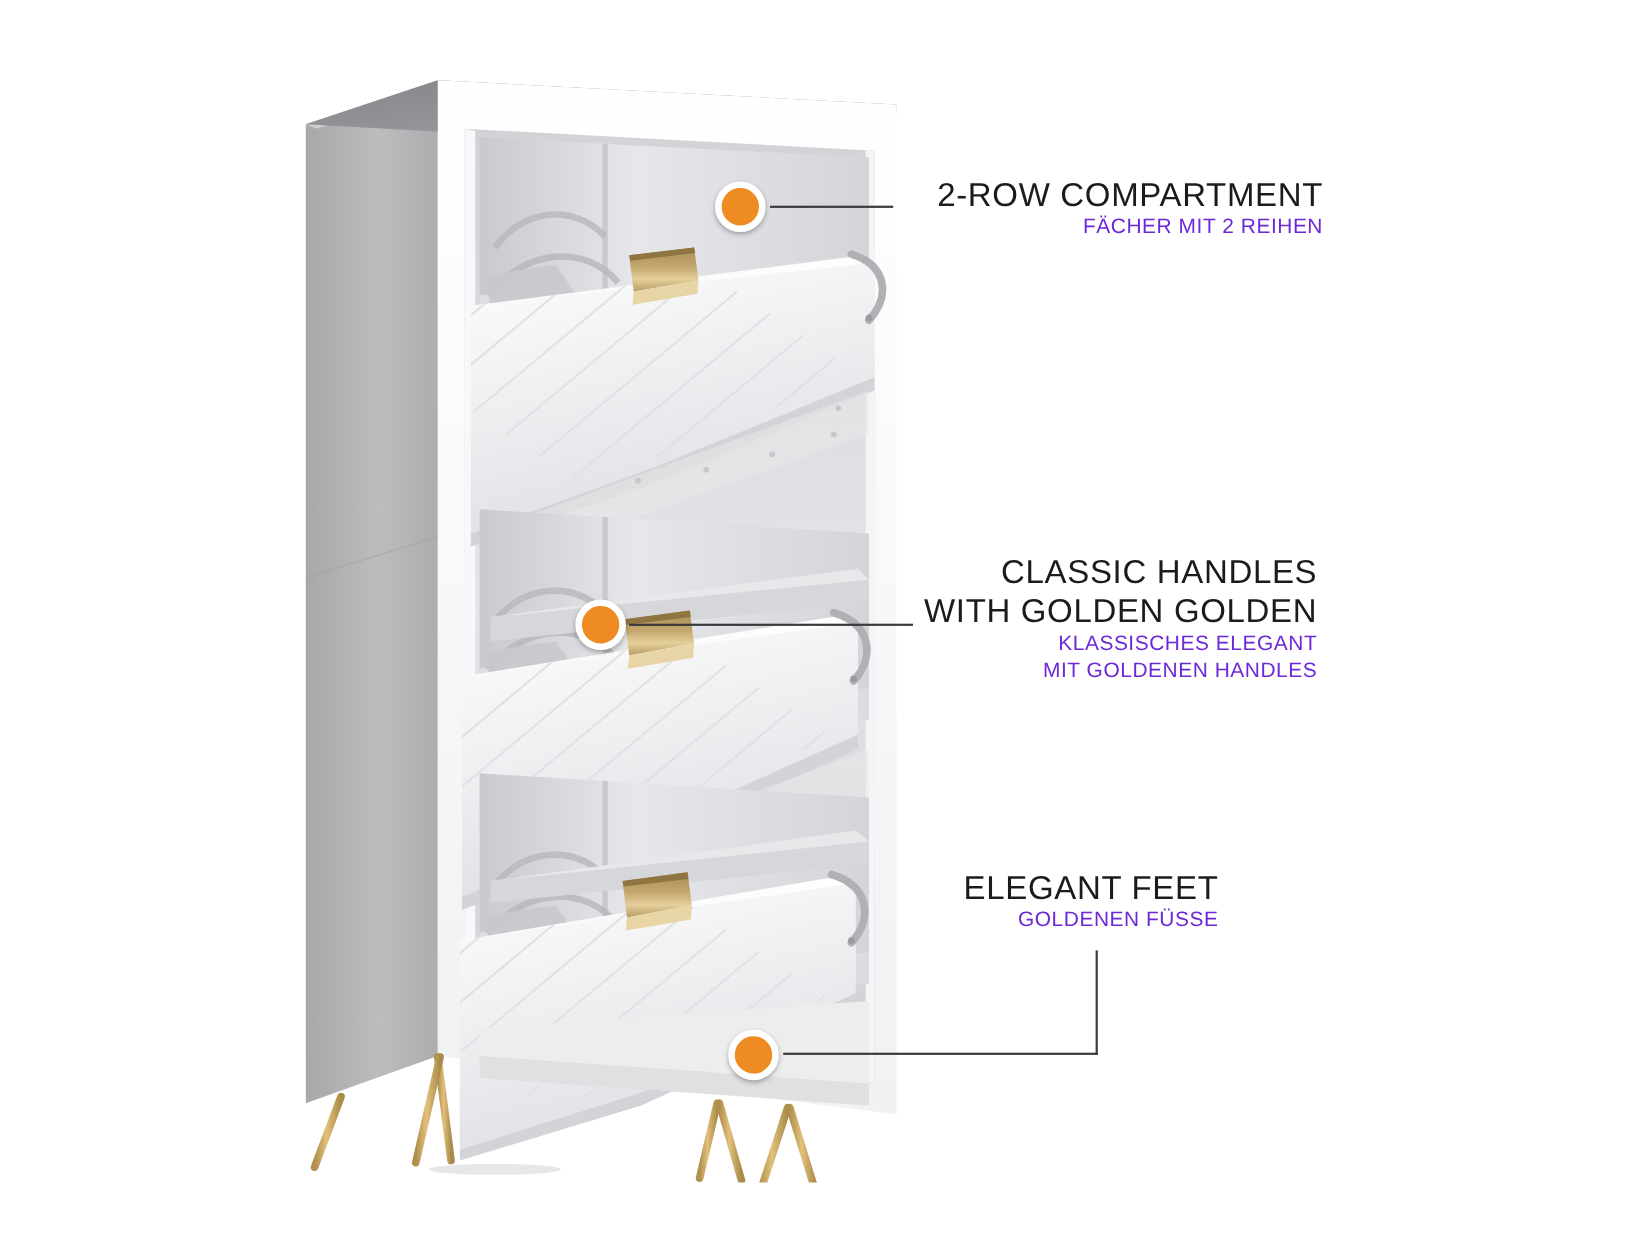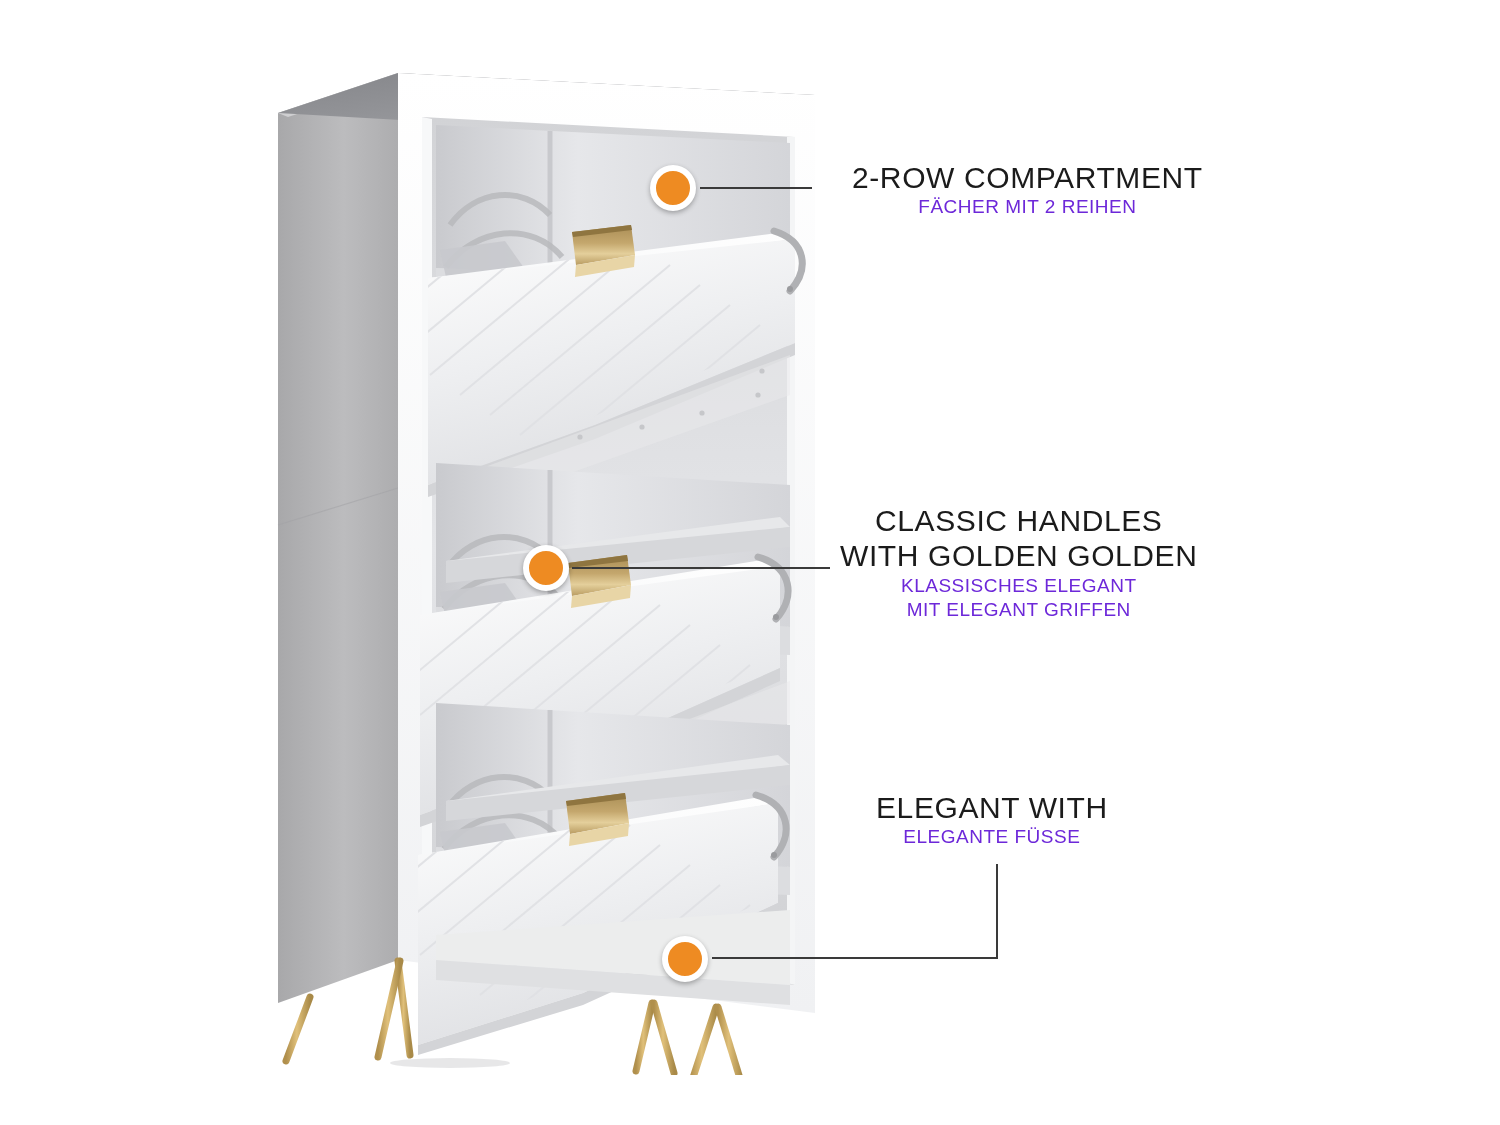--- a/index.html
+++ b/index.html
@@ -5,21 +5,21 @@
   html,body{margin:0;padding:0;}
   body{
     width:1500px;height:1125px;
     background:#ffffff;
     font-family:"Liberation Sans","DejaVu Sans",sans-serif;
     overflow:hidden;position:relative;
   }
   #stage{position:absolute;inset:0;}
 
   
-  .callout{position:absolute;text-align:center;color:#1b1b1b;}
+  .callout{position:absolute;text-align:right;color:#1b1b1b;}
   .callout .t{
     font-size:30px;font-weight:300;letter-spacing:.6px;
     line-height:1.18;white-space:nowrap;
   }
   .callout .s{
     font-size:19px;font-weight:400;letter-spacing:.5px;
     line-height:1.3;white-space:nowrap;color:#6d28d9;
   }
 
   #callout-1{left:852px;top:160px;}
@@ -294,21 +294,21 @@
 
   <div class="callout" id="callout-1">
     <div class="t">2-ROW COMPARTMENT</div>
     <div class="s">FÄCHER MIT 2 REIHEN</div>
   </div>
 
   <div class="callout" id="callout-2">
     <div class="t">CLASSIC HANDLES</div>
     <div class="t">WITH GOLDEN GOLDEN</div>
     <div class="s">KLASSISCHES ELEGANT</div>
-    <div class="s">MIT ELEGANT GRIFFEN</div>
+    <div class="s">MIT GOLDENEN HANDLES</div>
   </div>
 
   <div class="callout" id="callout-3">
-    <div class="t">ELEGANT WITH</div>
-    <div class="s">ELEGANTE FÜSSE</div>
+    <div class="t">ELEGANT FEET</div>
+    <div class="s">GOLDENEN FÜSSE</div>
   </div>
 
 </div>
 
 </body></html>

